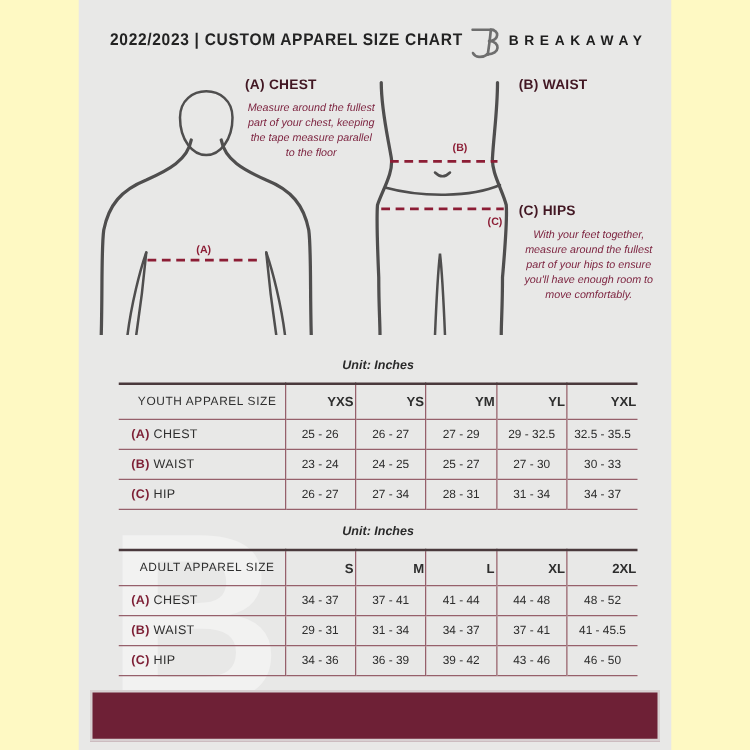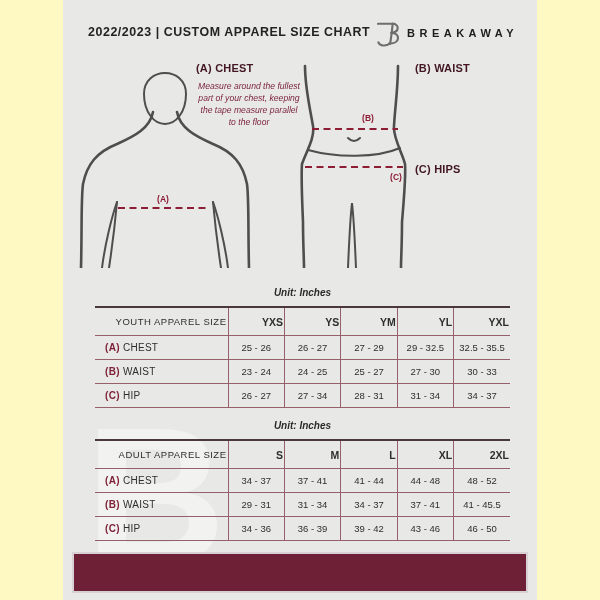--- a/index.html
+++ b/index.html
@@ -33,21 +33,21 @@
   .tbl-unit  { position:absolute; left:32px; width:415px; text-align:center; margin:0;
                font-size:10px; font-style:italic; font-weight:600; color:#2a2a2a; }
 
   
   .size-table { position:absolute; left:32px; width:415px; border-collapse:collapse; table-layout:fixed;
                 color:#2e2e2e; border-top:2px solid #4a393c; }
   .size-table col.c0 { width:133px; }
   .size-table tr { border-bottom:1.3px solid #96606b; }
   .size-table th + th, .size-table td + td { border-left:1.3px solid #96606b; }
   .size-table thead th { height:25px; font-weight:bold; font-size:10.5px; text-align:right; }
-  .size-table thead th.c0 { font-weight:normal; font-size:9.5px; text-align:right; padding-left:10px; letter-spacing:0.5px; }
+  .size-table thead th.c0 { font-weight:normal; font-size:9.5px; text-align:center; padding-left:10px; letter-spacing:0.5px; }
   .size-table tbody td { height:21px; text-align:center; font-size:9.5px; }
   .size-table tbody td.c0 { text-align:left; padding-left:10px; font-size:10px; letter-spacing:0.3px; }
   .pfx { color:#7d1f35; font-weight:bold; }
 
   
   .watermark { position:absolute; left:22px; top:398px; font-size:195px; line-height:1; font-weight:bold;
                color:rgba(255,255,255,0.42); pointer-events:none; }
   .footer-bar { position:absolute; left:9px; top:552px; width:456px; height:41px; box-sizing:border-box;
                 background:#6e2036; border:2px solid #d8d0d2; }
 </style>
@@ -97,20 +97,21 @@
 
     <div class="guide" style="left:133px; top:62px; width:106px;">
       <h3>(A) CHEST</h3>
       <p>Measure around the fullest part of your chest, keeping the tape measure parallel to the floor</p>
     </div>
     <div class="guide" style="left:352px; top:62px; width:112px;">
       <h3>(B) WAIST</h3>
     </div>
     <div class="guide" style="left:352px; top:163px; width:112px;">
       <h3>(C) HIPS</h3>
+      <p>With your feet together, measure around the fullest part of your hips to ensure you'll have enough room to move comfortably.</p>
     </div>
 
     <div class="watermark">B</div>
 
     <p class="tbl-unit" style="top:287px;">Unit: Inches</p>
     <table class="size-table" style="top:306px;">
       <colgroup>
           <col class="c0">
           <col>
           <col>

